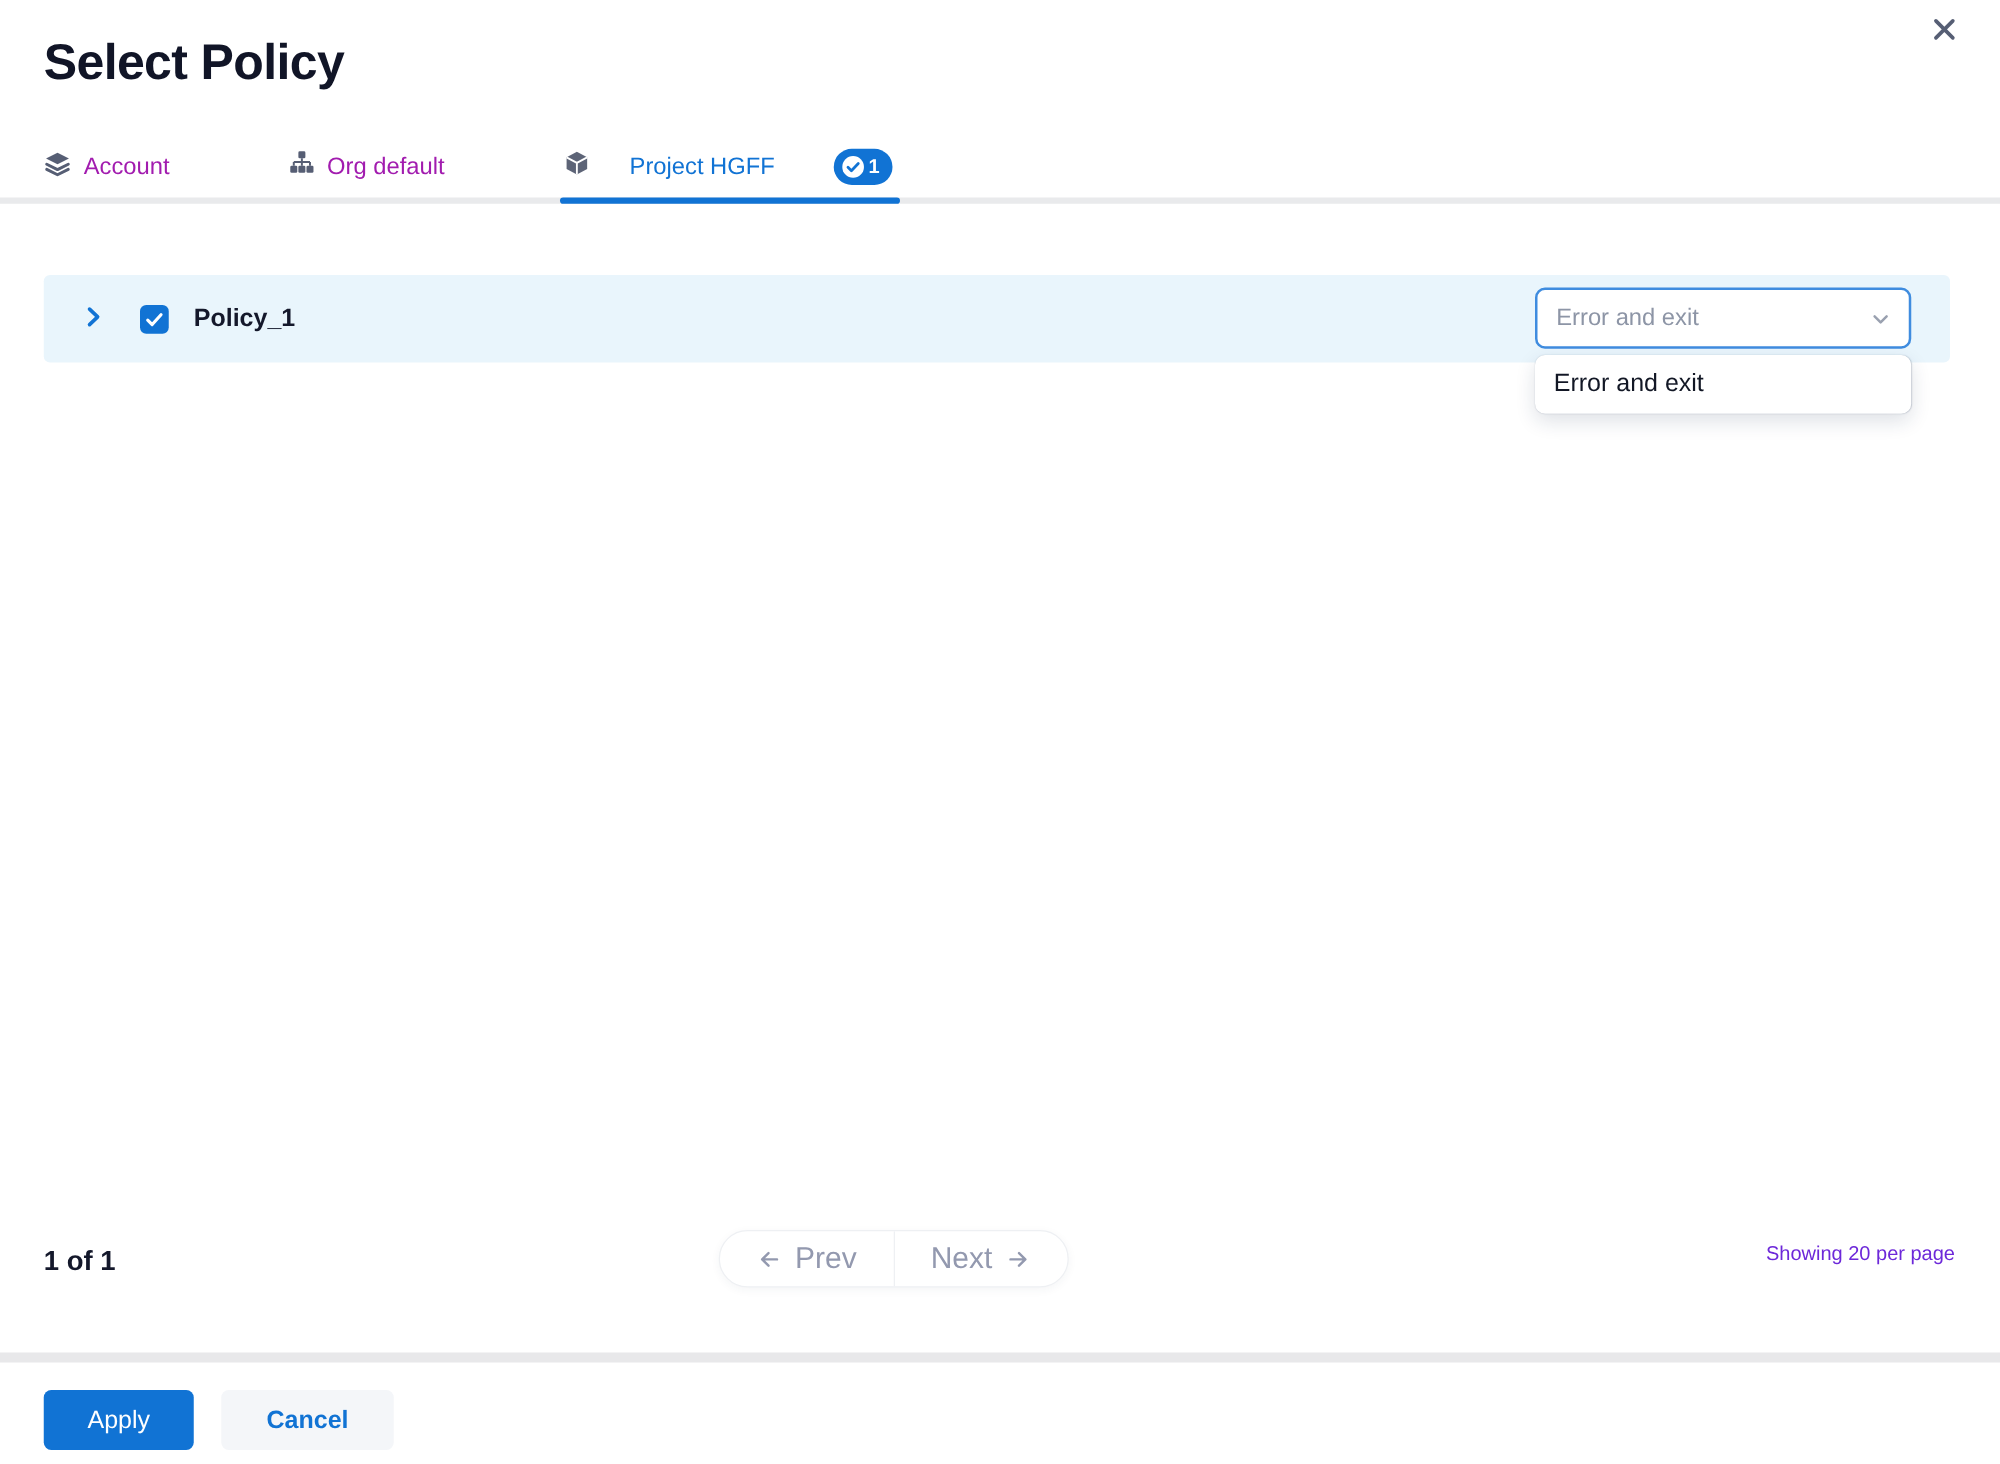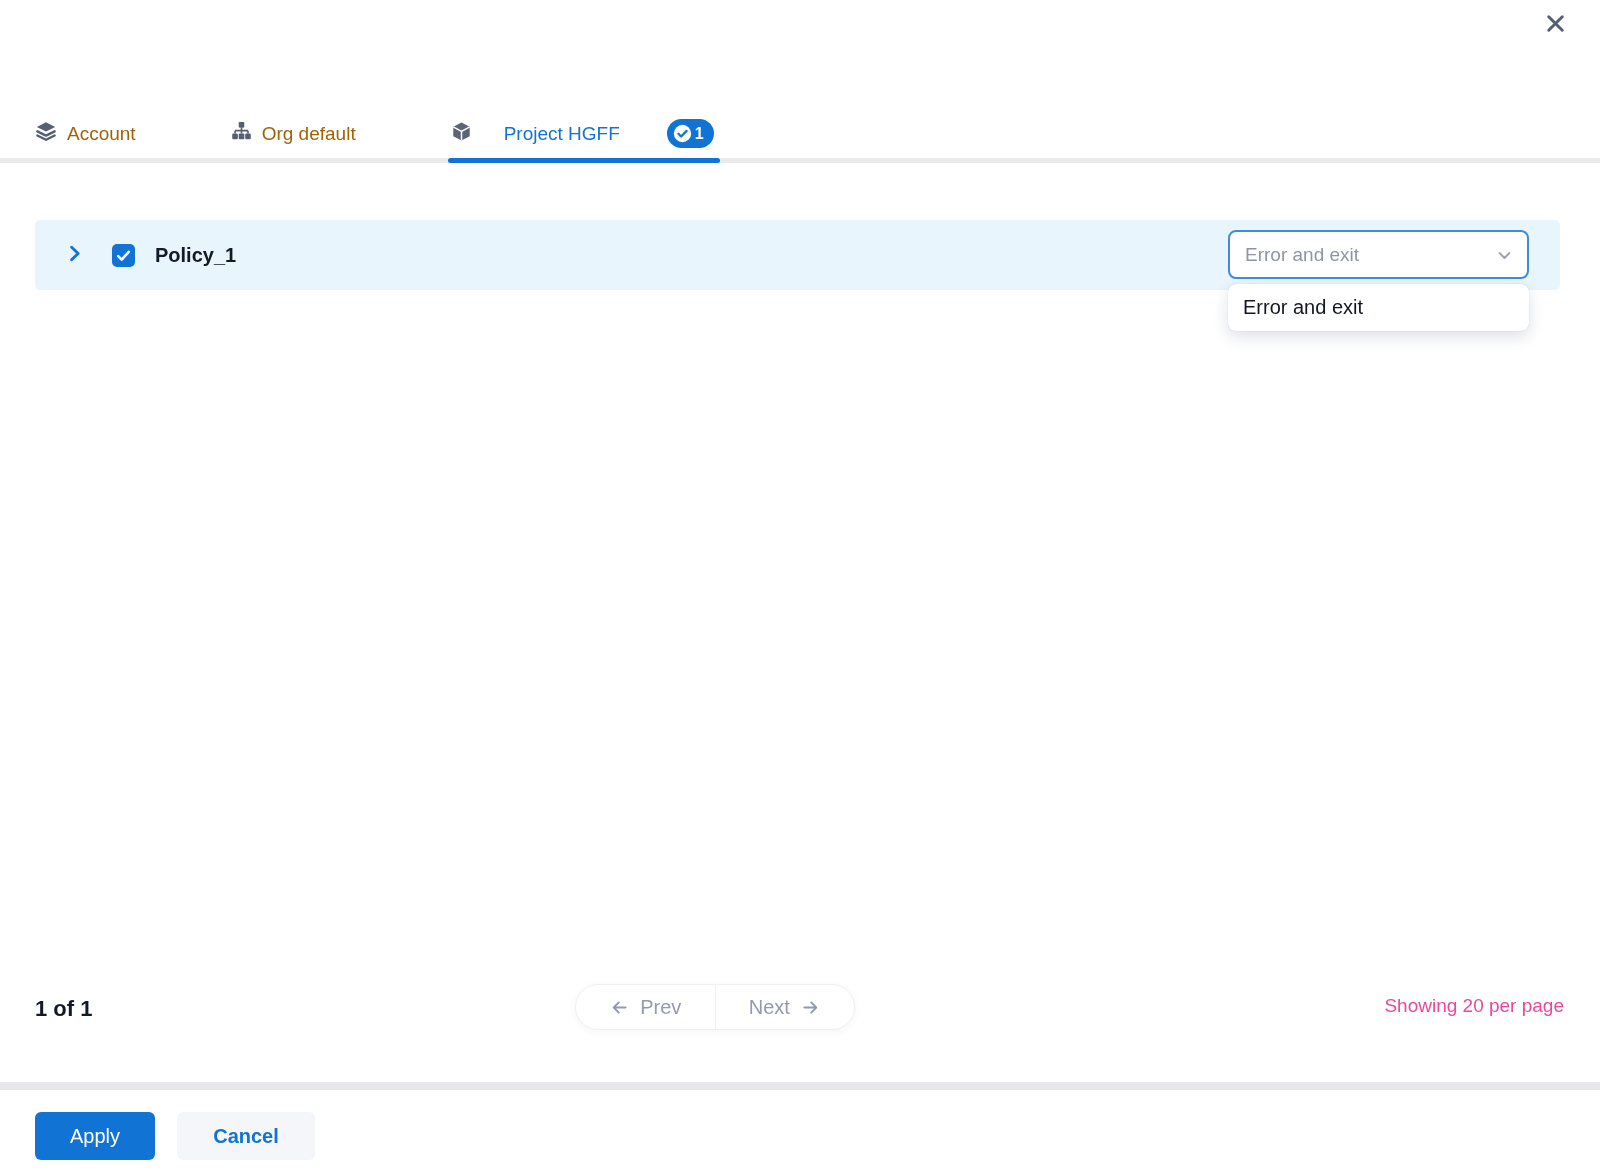--- a/index.html
+++ b/index.html
@@ -6,21 +6,21 @@
   html,body { background:#fff; }
   body { font-family:"Liberation Sans", sans-serif; color:#14182b; }
   .screen { position:relative; width:1600px; height:1171px; background:#fff; overflow:hidden; }
 
   
   .modal-title { position:absolute; left:35px; top:28px; font-size:40px; font-weight:600; color:#111527; letter-spacing:-0.5px; }
   .close-btn { position:absolute; left:1538px; top:8px; width:34px; height:34px; border:none; background:transparent; cursor:pointer; display:flex; align-items:center; justify-content:center; }
 
   
   .tabs { position:absolute; left:35px; top:109px; display:flex; height:49px; align-items:center; }
-  .tab { position:relative; display:flex; align-items:center; gap:10px; margin-right:95px; font-size:19px; font-weight:500; color:#a16207; cursor:pointer; height:49px; }
+  .tab { position:relative; display:flex; align-items:center; gap:10px; margin-right:95px; font-size:19px; font-weight:500; color:#a21caf; cursor:pointer; height:49px; }
   .tab .tab-label { line-height:1; }
   .tab.active { color:#1173d4;gap:32px; }
   .tab.active::after { content:""; position:absolute; left:-3px; right:-6px; bottom:-5px; height:5px; background:#1173d4; border-radius:3px; z-index:2; }
   .tabs-divider { position:absolute; left:0; top:158px; width:1600px; height:5px; background:#e9eaec; }
   .tab-badge { display:inline-flex; align-items:center; gap:3px; background:#1173d4; color:#fff; border-radius:15px; height:29px; padding:0 10px 0 6px; margin-left:15px; font-size:16px; font-weight:700; }
 
   
   .policy-row { position:absolute; left:35px; top:188px; width:1525px; height:70px; background:#e9f5fc; border-radius:5px; display:flex; align-items:center;margin-top:32px; }
   .expand-btn { margin-left:27px; width:24px; height:24px; border:none; background:transparent; cursor:pointer; display:flex; align-items:center; justify-content:center; }
   .checkbox { margin-left:26px; width:23px; height:23px; background:#1173d4; border-radius:5px; display:flex; align-items:center; justify-content:center; cursor:pointer; }
@@ -30,34 +30,35 @@
   .action-select .select-value { margin-left:15px; font-size:19px; color:#8d95a6; }
   .action-select .select-caret { position:absolute; right:12px; top:13px; }
 
   .select-menu { position:absolute; right:31px; top:64px; width:301px; background:#fff; border-radius:8px; box-shadow:0 6px 16px rgba(23,43,77,.14), 0 0 1px rgba(23,43,77,.25); z-index:5; overflow:hidden; }
   .select-option { height:47px; line-height:47px; padding-left:15px; font-size:20px; color:#121725; cursor:pointer; }
   .select-option.highlighted { background:#eaf6fd; }
 
   
   .page-info { position:absolute; left:35px; top:996px; font-size:22px; font-weight:600; color:#14182b; }
   .pager { position:absolute; left:575px; top:984px; width:280px; height:46px; display:flex; background:#fff; border:1px solid #eef0f3; border-radius:24px; box-shadow:0 2px 8px rgba(40,50,80,.05); overflow:hidden; }
-  .pager-btn { flex:1; display:flex; align-items:center; justify-content:center; gap:10px; background:transparent; border:none; font-family:"Liberation Sans", sans-serif; font-size:20px; font-weight:500; color:#9399af; cursor:pointer; }
+  .pager-btn { flex:1; display:flex; align-items:center; justify-content:center; gap:10px; background:transparent; border:none; font-family:"Liberation Sans", sans-serif; font-size:24px; font-weight:500; color:#9399af; cursor:pointer; }
   .pager-btn.prev { border-right:1px solid #eef0f3; }
-  .per-page { position:absolute; right:36px; top:995px; font-size:19px; color:#ec4899;margin-left:20px; }
+  .per-page { position:absolute; right:36px; top:995px; font-size:16px; color:#6d28d9;margin-left:20px; }
 
   
   .footer-divider { position:absolute; left:0; top:1082px; width:1600px; height:8px; background:#e8e8ea; }
   .apply-btn { position:absolute; left:35px; top:1112px; width:120px; height:48px; background:#1173d4; color:#fff; border:none; border-radius:6px; font-family:"Liberation Sans", sans-serif; font-size:20px; font-weight:400; cursor:pointer; }
   .cancel-btn { position:absolute; left:177px; top:1112px; width:138px; height:48px; background:#f4f6f9; color:#1173d4; border:none; border-radius:6px; font-family:"Liberation Sans", sans-serif; font-size:20px; font-weight:700; cursor:pointer; }
 </style>
 </head>
 <body>
 
 <div class="screen">
 
+  <h1 class="modal-title">Select Policy</h1>
   <button class="close-btn">
     <span>
       <svg width="25" height="25" viewBox="0 0 24 24">
           <path d="M5.5 5.5 L18.5 18.5 M18.5 5.5 L5.5 18.5" stroke="#565e74" stroke-width="2.8" stroke-linecap="round"></path>
         </svg>
     </span>
   </button>
 
   <div class="tabs">
     <div class="tab">

